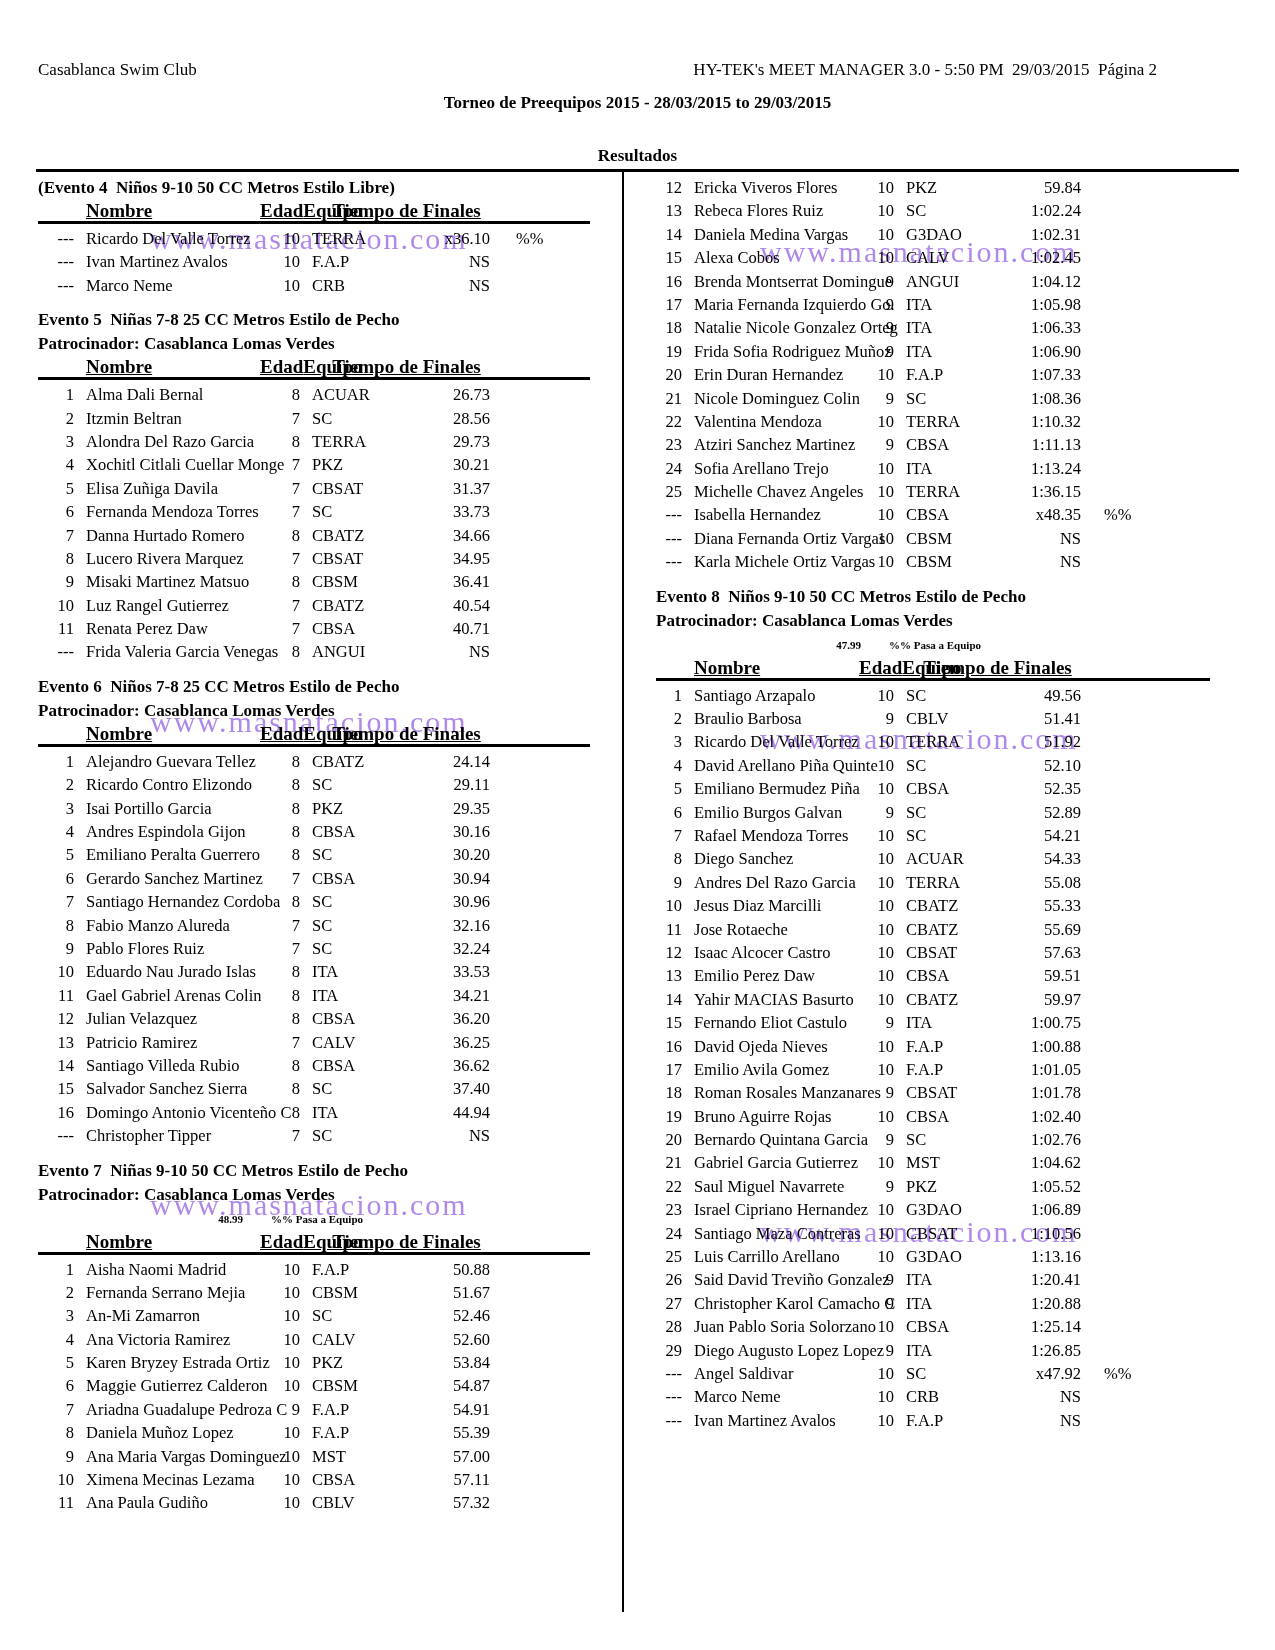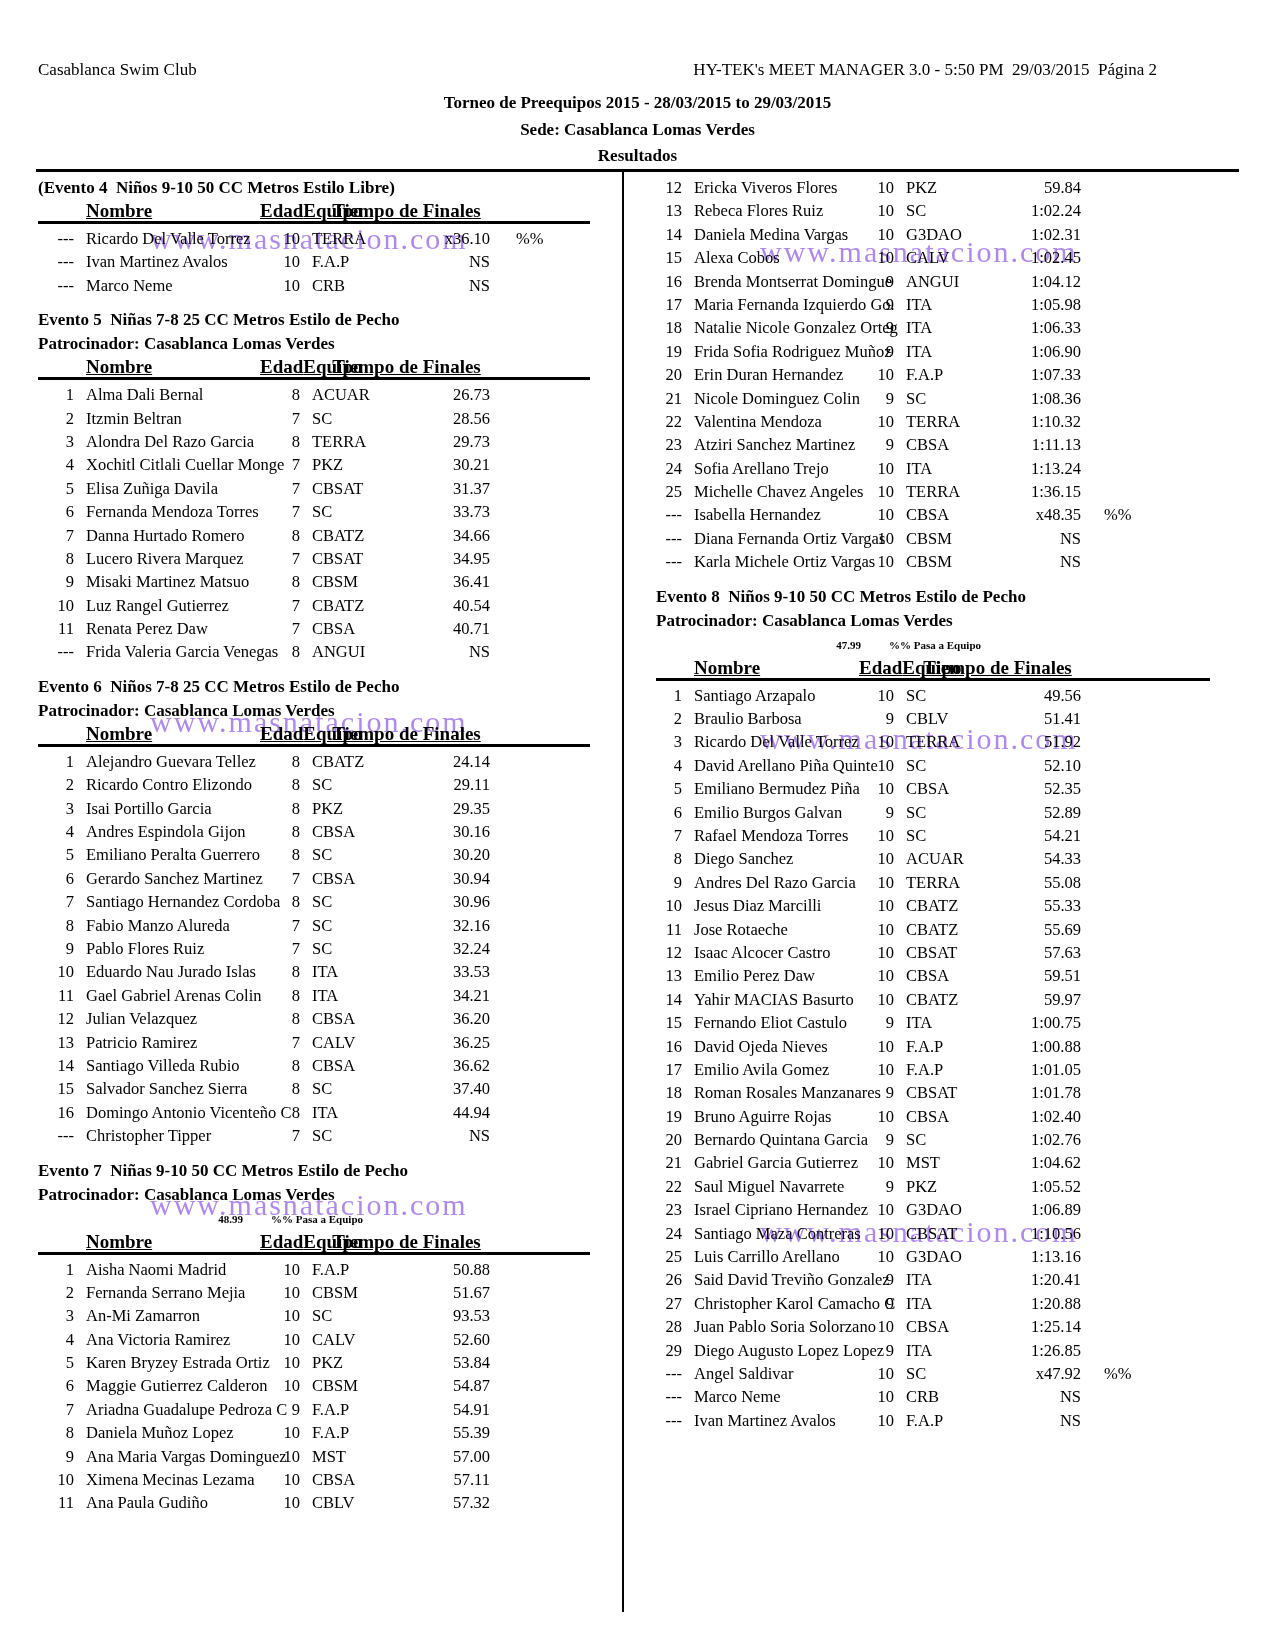--- a/index.html
+++ b/index.html
@@ -60,21 +60,20 @@
   <div class="wm" style="left:150px; top:222px;">www.masnatacion.com</div>
   <div class="wm" style="left:150px; top:705px;">www.masnatacion.com</div>
   <div class="wm" style="left:150px; top:1188px;">www.masnatacion.com</div>
   <div class="wm" style="left:760px; top:235px;">www.masnatacion.com</div>
   <div class="wm" style="left:760px; top:722px;">www.masnatacion.com</div>
   <div class="wm" style="left:760px; top:1215px;">www.masnatacion.com</div>
 
   <div class="hdr-club">Casablanca Swim Club</div>
   <div class="hdr-gen">HY-TEK's MEET MANAGER 3.0 - 5:50 PM  29/03/2015  Página 2</div>
   <div class="hdr-title">Torneo de Preequipos 2015 - 28/03/2015 to 29/03/2015</div>
-  <div class="hdr-title hdr-sede">Sede: Casablanca Lomas Verdes</div>
   <div class="hdr-title hdr-res">Resultados</div>
   <div class="rule-full"></div>
   <div class="divider"></div>
 
   <div id="col-left" class="col">
       <div class="section">
         <div class="evt-title">(Evento 4  Niños 9-10 50 CC Metros Estilo Libre)</div>
         <div class="thead">
           <span class="h-name hu">Nombre</span>
           <span class="h-agteam hu"><span>Edad</span><span>Equipo</span></span>
@@ -348,21 +347,21 @@
           <span class="name">Fernanda Serrano Mejia</span>
           <span class="age">10</span>
           <span class="team">CBSM</span>
           <span class="time">51.67</span>
         </div>
         <div class="row">
           <span class="place">3</span>
           <span class="name">An-Mi Zamarron</span>
           <span class="age">10</span>
           <span class="team">SC</span>
-          <span class="time">93.53</span>
+          <span class="time">52.46</span>
         </div>
         <div class="row">
           <span class="place">4</span>
           <span class="name">Ana Victoria Ramirez</span>
           <span class="age">10</span>
           <span class="team">CALV</span>
           <span class="time">52.60</span>
         </div>
         <div class="row">
           <span class="place">5</span>

